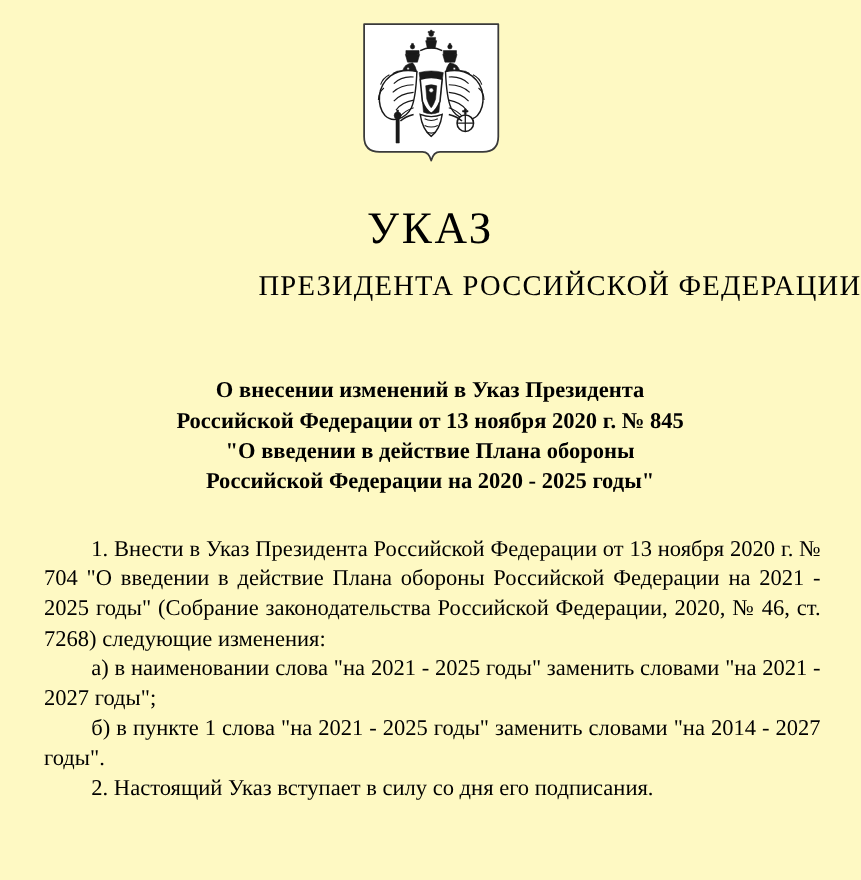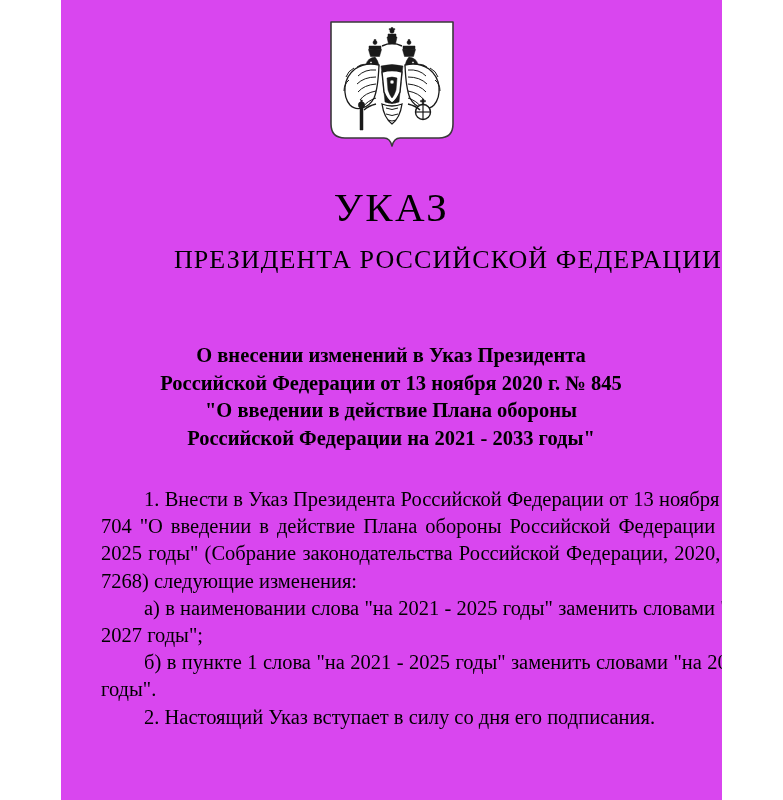--- a/index.html
+++ b/index.html
@@ -3,23 +3,23 @@
 <meta charset="utf-8">
 <title>Указ Президента Российской Федерации</title>
 <style>
   html, body {
     margin: 0;
     padding: 0;
     background: #ffffff;
   }
   .page {
     position: relative;
-    width: 661px;
+    width: 783px;
     height: 800px;
-    background: #d946ef;
+    background: #fef9c3;
     margin: 0 auto;
     overflow: hidden;
     font-family: "Liberation Serif", "DejaVu Serif", serif;
     color: #000000;
   }
 
   
   .emblem-wrap {
     position: absolute;
     left: 0;
@@ -183,21 +183,21 @@
   </div>
 
   <div class="doc-title">УКАЗ</div>
 
   <div class="doc-subtitle">ПРЕЗИДЕНТА РОССИЙСКОЙ ФЕДЕРАЦИИ</div>
 
   <div class="caption-block">
     <span class="cap-line">О внесении изменений в Указ Президента</span>
     <span class="cap-line">Российской Федерации от 13 ноября 2020 г. № 845</span>
     <span class="cap-line">"О введении в действие Плана обороны</span>
-    <span class="cap-line">Российской Федерации на 2021 - 2033 годы"</span>
+    <span class="cap-line">Российской Федерации на 2020 - 2025 годы"</span>
   </div>
 
   <div class="body-text">
     <p>1. Внести в Указ Президента Российской Федерации от 13 ноября 2020 г. № 704 "О введении в действие Плана обороны Российской Федерации на 2021 - 2025 годы" (Собрание законодательства Российской Федерации, 2020, № 46, ст. 7268) следующие изменения:</p>
     <p>а) в наименовании слова "на 2021 - 2025 годы" заменить словами "на 2021 - 2027 годы";</p>
     <p>б) в пункте 1 слова "на 2021 - 2025 годы" заменить словами "на 2014 - 2027 годы".</p>
     <p>2. Настоящий Указ вступает в силу со дня его подписания.</p>
   </div>
 
 </div>

